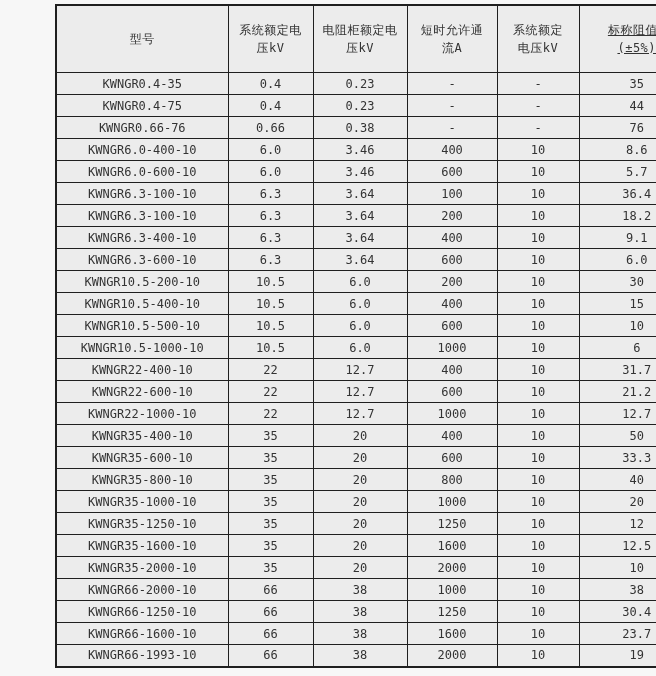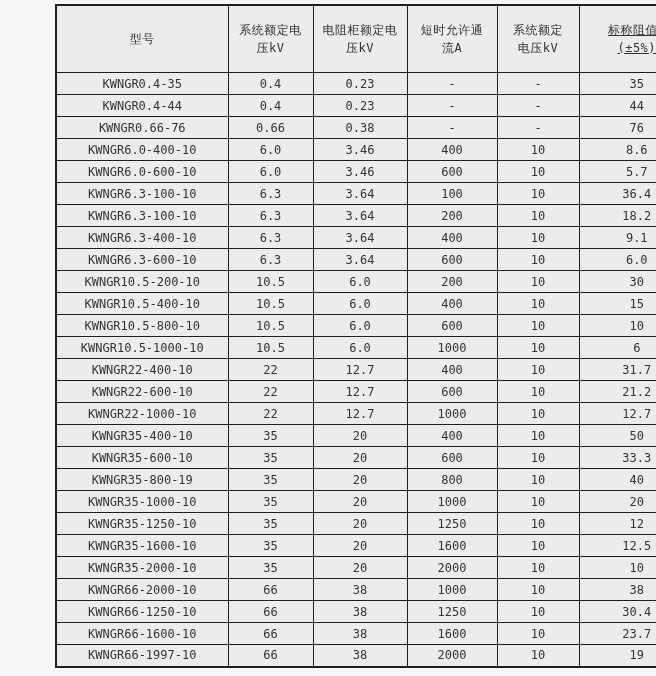--- a/index.html
+++ b/index.html
@@ -78,21 +78,21 @@
     <tbody>
         <tr>
           <td>KWNGR0.4-35</td>
           <td>0.4</td>
           <td>0.23</td>
           <td>-</td>
           <td>-</td>
           <td>35</td>
         </tr>
         <tr>
-          <td>KWNGR0.4-44</td>
+          <td>KWNGR0.4-75</td>
           <td>0.4</td>
           <td>0.23</td>
           <td>-</td>
           <td>-</td>
           <td>44</td>
         </tr>
         <tr>
           <td>KWNGR0.66-76</td>
           <td>0.66</td>
           <td>0.38</td>
@@ -158,21 +158,21 @@
         </tr>
         <tr>
           <td>KWNGR10.5-400-10</td>
           <td>10.5</td>
           <td>6.0</td>
           <td>400</td>
           <td>10</td>
           <td>15</td>
         </tr>
         <tr>
-          <td>KWNGR10.5-800-10</td>
+          <td>KWNGR10.5-500-10</td>
           <td>10.5</td>
           <td>6.0</td>
           <td>600</td>
           <td>10</td>
           <td>10</td>
         </tr>
         <tr>
           <td>KWNGR10.5-1000-10</td>
           <td>10.5</td>
           <td>6.0</td>
@@ -214,21 +214,21 @@
         </tr>
         <tr>
           <td>KWNGR35-600-10</td>
           <td>35</td>
           <td>20</td>
           <td>600</td>
           <td>10</td>
           <td>33.3</td>
         </tr>
         <tr>
-          <td>KWNGR35-800-19</td>
+          <td>KWNGR35-800-10</td>
           <td>35</td>
           <td>20</td>
           <td>800</td>
           <td>10</td>
           <td>40</td>
         </tr>
         <tr>
           <td>KWNGR35-1000-10</td>
           <td>35</td>
           <td>20</td>
@@ -278,21 +278,21 @@
         </tr>
         <tr>
           <td>KWNGR66-1600-10</td>
           <td>66</td>
           <td>38</td>
           <td>1600</td>
           <td>10</td>
           <td>23.7</td>
         </tr>
         <tr>
-          <td>KWNGR66-1997-10</td>
+          <td>KWNGR66-1993-10</td>
           <td>66</td>
           <td>38</td>
           <td>2000</td>
           <td>10</td>
           <td>19</td>
         </tr>
       </tbody>
   </table>
 </div>
 

